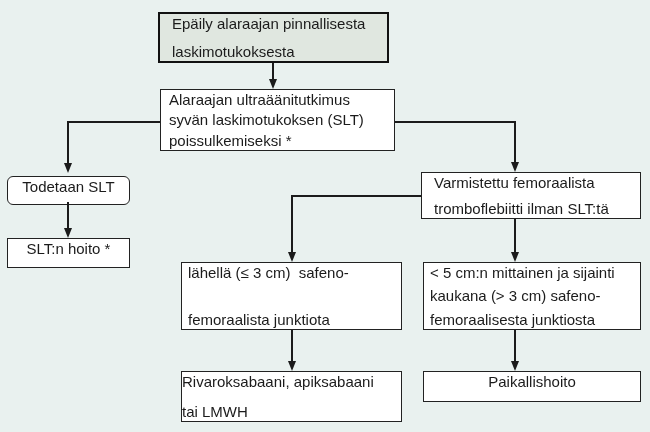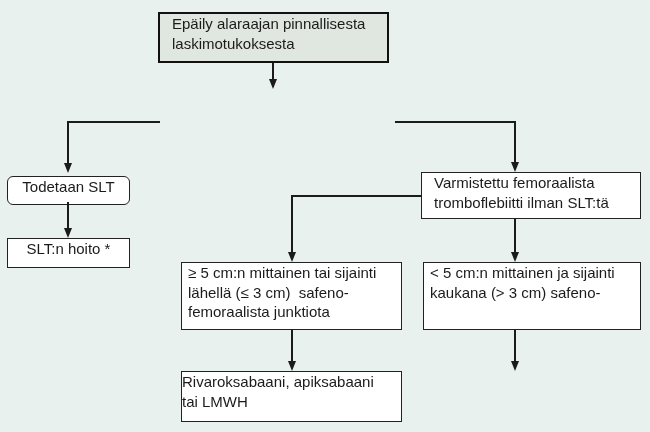--- a/index.html
+++ b/index.html
@@ -15,21 +15,21 @@
     color: #1b1b1b;
     overflow: hidden;
   }
   .box {
     position: absolute;
     box-sizing: border-box;
     background: #ffffff;
     border: 1.5px solid #222222;
     display: flex;
     flex-direction: column;
-    justify-content: flex-start;
+    justify-content: space-between;
     font-size: 15px;
     line-height: 19.5px;
   }
   .box.highlight {
     background: #e0e7e0;
     border: 2.3px solid #111111;
   }
   .box.center {
     text-align: center;
   }
@@ -55,50 +55,58 @@
 </head>
 <body>
 
 <div class="stage">
 
   <div class="box highlight" style="left:158px; top:12px; width:231px; height:51px; padding-left:12px;">
     <span class="bl">Epäily alaraajan pinnallisesta</span>
     <span class="bl">laskimotukoksesta</span>
   </div>
 
+  <div class="box" style="left:160px; top:89px; width:235px; height:62px; padding-left:8px;">
+    <span class="bl">Alaraajan ultraäänitutkimus</span>
+    <span class="bl">syvän laskimotukoksen (SLT)</span>
+    <span class="bl">poissulkemiseksi *</span>
+  </div>
 
   <div class="box center" style="left:7px; top:176px; width:123px; height:29px;border-radius:6px;">
     <span class="bl">Todetaan SLT</span>
   </div>
 
   <div class="box center" style="left:7px; top:238px; width:123px; height:30px;">
     <span class="bl">SLT:n hoito *</span>
   </div>
 
   <div class="box" style="left:421px; top:172px; width:220px; height:47px; padding-left:12px;">
     <span class="bl">Varmistettu femoraalista</span>
     <span class="bl">tromboflebiitti ilman SLT:tä</span>
   </div>
 
   <div class="box" style="left:181px; top:262px; width:221px; height:68px; padding-left:6px;">
-    <span class="bl">≥ 5 cm:n mittainen tai sijainti</span>
     <span class="bl">lähellä (≤ 3 cm)  safeno-</span>
     <span class="bl">femoraalista junktiota</span>
   </div>
 
   <div class="box" style="left:423px; top:262px; width:218px; height:68px; padding-left:6px;">
     <span class="bl">&lt; 5 cm:n mittainen ja sijainti</span>
     <span class="bl">kaukana (&gt; 3 cm) safeno-</span>
+    <span class="bl">femoraalisesta junktiosta</span>
   </div>
 
   <div class="box" style="left:181px; top:371px; width:221px; height:51px; ">
     <span class="bl">Rivaroksabaani, apiksabaani</span>
     <span class="bl">tai LMWH</span>
   </div>
 
+  <div class="box center" style="left:423px; top:371px; width:218px; height:31px;">
+    <span class="bl">Paikallishoito</span>
+  </div>
 
   <div class="vline" style="left:272.2px; top:63px; height:18px;"></div>
   <div class="arrow-down" style="left:268.5px; top:79px;"></div>
 
   <div class="hline" style="left:67.4px; top:121.2px; width:93px;"></div>
   <div class="vline" style="left:67.4px; top:121.2px; height:43px;"></div>
   <div class="arrow-down" style="left:63.7px; top:163px;"></div>
 
   <div class="hline" style="left:395px; top:121.2px; width:121px;"></div>
   <div class="vline" style="left:514.4px; top:121.2px; height:42px;"></div>

